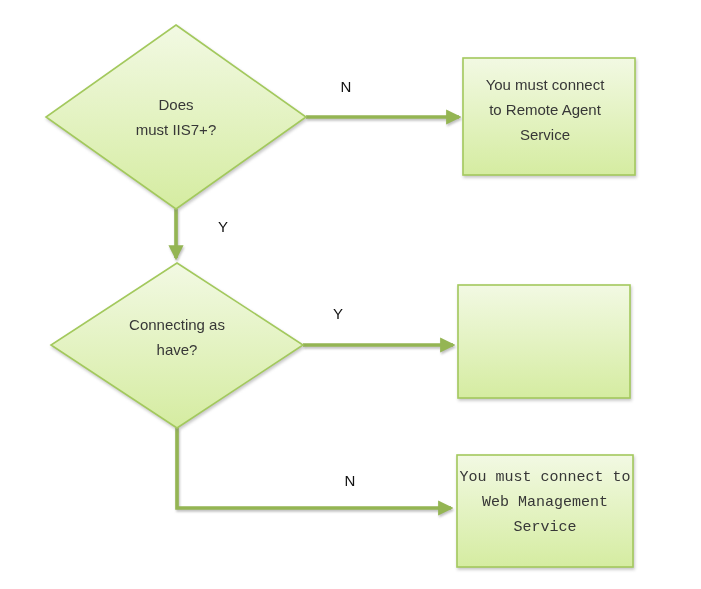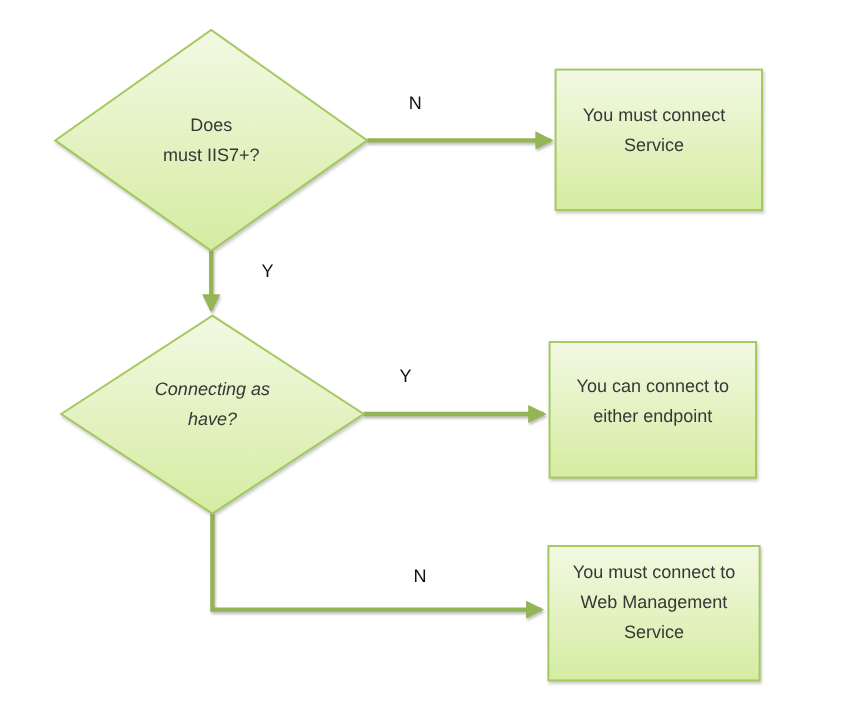--- a/index.html
+++ b/index.html
@@ -79,36 +79,33 @@
     <rect class="shape" x="463" y="58" width="172" height="117"></rect>
     <rect class="shape" x="458" y="285" width="172" height="113"></rect>
     <rect class="shape" x="457" y="455" width="176" height="112"></rect>
   </svg>
 
   <div class="shape-text" style="left:66px; top:79px; width:220px; height:76px;">
     <div>Does</div>
     <div>must IIS7+?</div>
   </div>
 
-  <div class="shape-text" style="left:67px; top:311px; width:220px; height:52px;font-style:italic;">
+  <div class="shape-text" style="left:67px; top:311px; width:220px; height:52px;">
     <div>Connecting as</div>
     <div>have?</div>
   </div>
 
   <div class="shape-text" style="left:463px; top:58px; width:164px; height:117px; padding-bottom:15px; box-sizing:border-box;">
     <div>You must connect</div>
+    <div>to Remote Agent</div>
     <div>Service</div>
   </div>
 
-  <div class="shape-text" style="left:458px; top:285px; width:172px; height:113px; padding-bottom:13px; box-sizing:border-box;">
-    <div>You can connect to</div>
-    <div>either endpoint</div>
-  </div>
 
-  <div class="shape-text" style="left:457px; top:455px; width:176px; height:112px; padding-bottom:17px; box-sizing:border-box;">
+  <div class="shape-text" style="left:457px; top:455px; width:176px; height:112px; padding-bottom:17px; box-sizing:border-box;font-family:Liberation Mono, monospace;">
     <div>You must connect to</div>
     <div>Web Management</div>
     <div>Service</div>
   </div>
 
   <div class="edge-label" style="left:331px; top:75px;">N</div>
   <div class="edge-label" style="left:208px; top:215px;">Y</div>
   <div class="edge-label" style="left:323px; top:302px;">Y</div>
   <div class="edge-label" style="left:335px; top:469px;">N</div>
 

